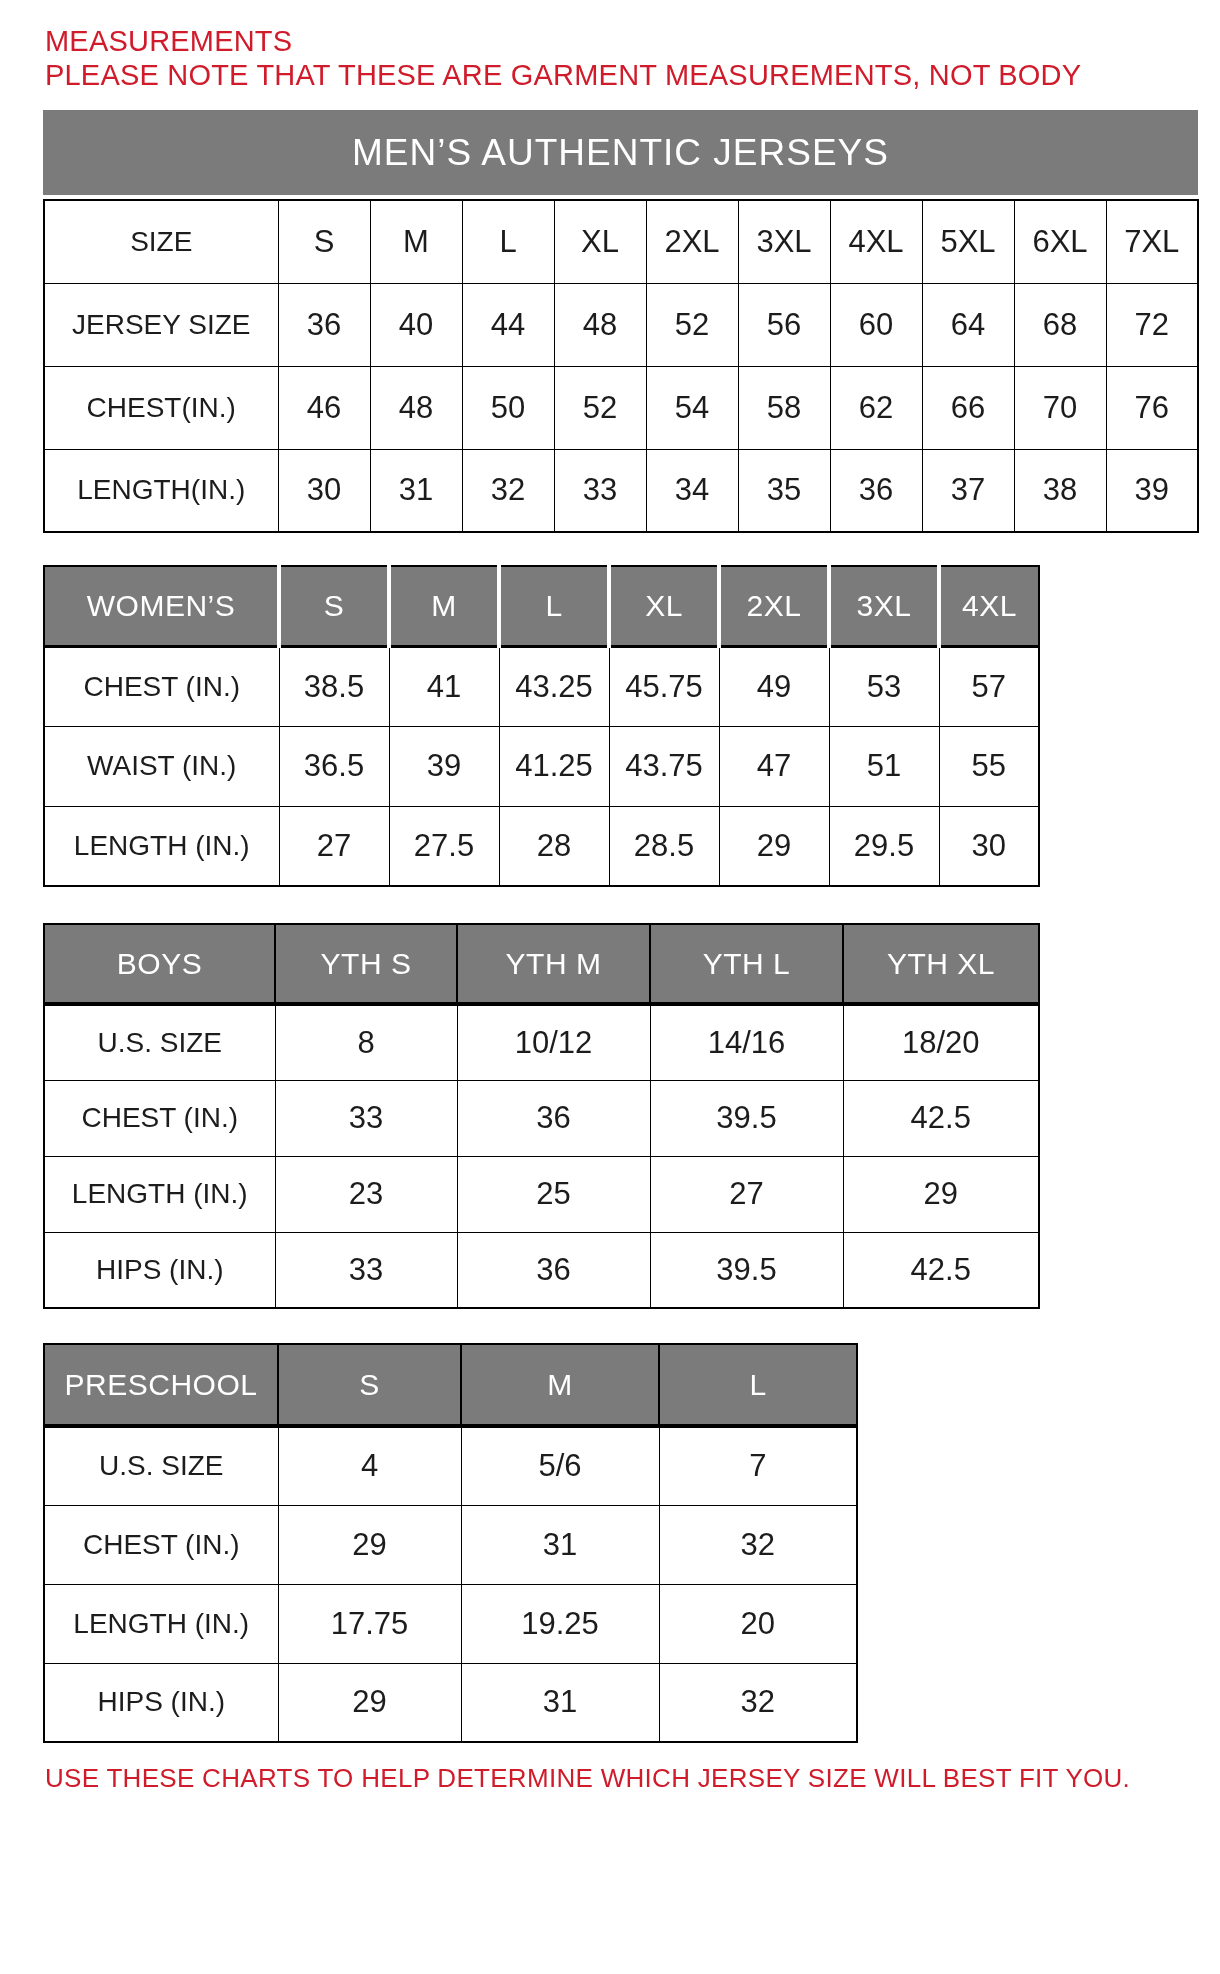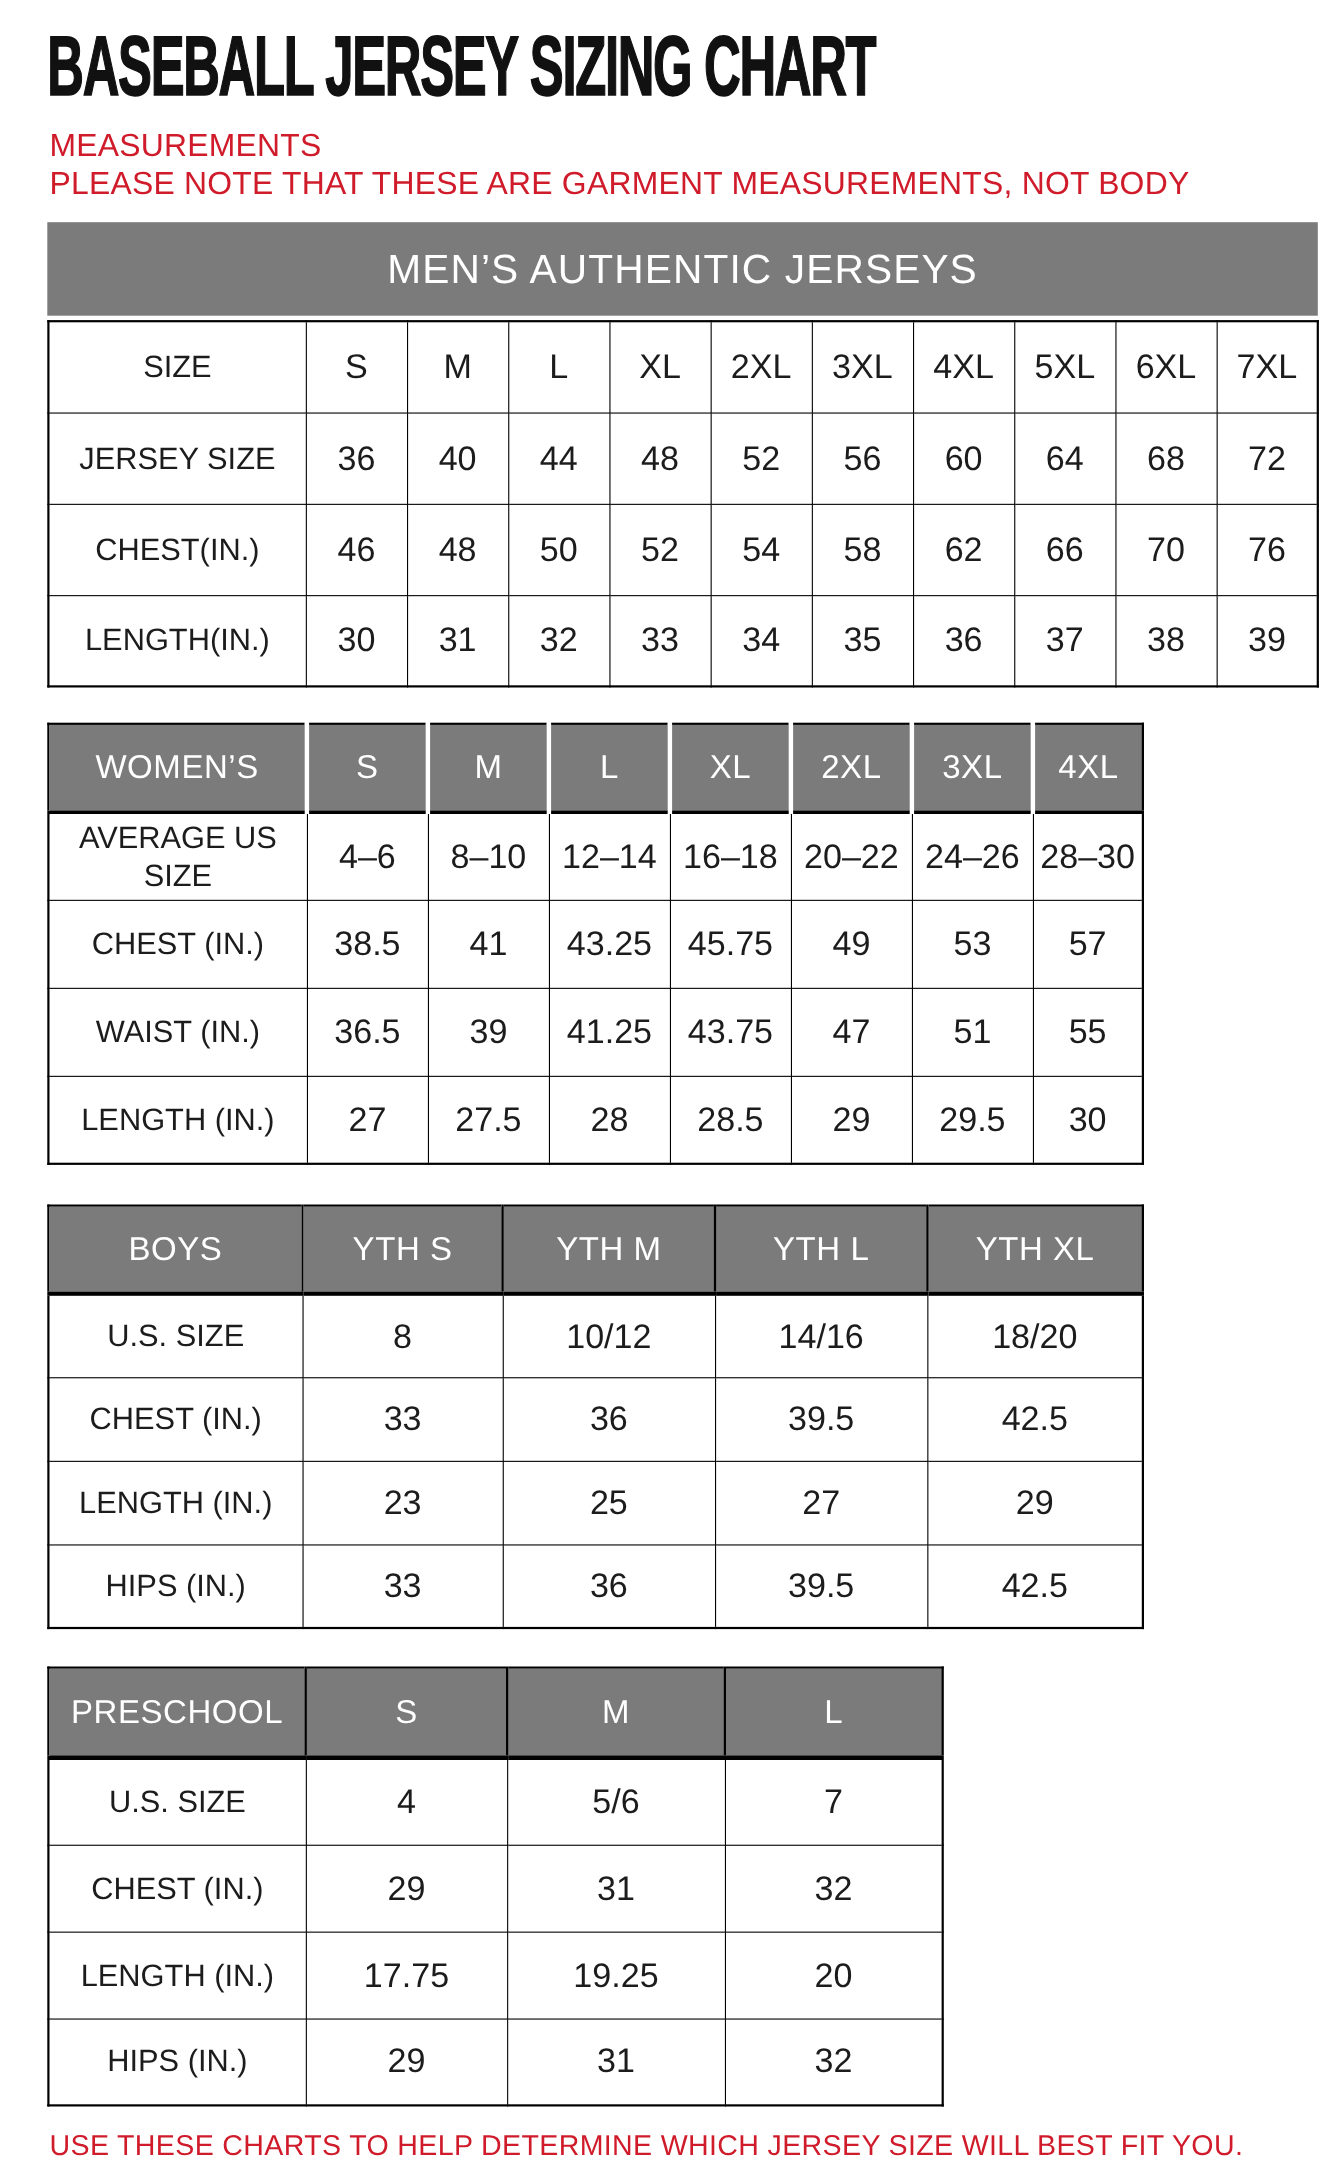--- a/index.html
+++ b/index.html
@@ -73,21 +73,20 @@
   .footer{
     margin:20px 0 0 2px;font-size:26px;letter-spacing:0.3px;
     color:var(--accent_red,#d01b2b);white-space:nowrap;
   }
 </style>
 </head>
 <body>
 
 <div class="page">
 
-  <h1 class="title"><span class="squeeze">BASEBALL JERSEY SIZING CHART</span></h1>
 
   <div class="note">
     <div>MEASUREMENTS</div>
     <div>PLEASE NOTE THAT THESE ARE GARMENT MEASUREMENTS, NOT BODY</div>
   </div>
 
   <section>
     <div class="banner">MEN’S AUTHENTIC JERSEYS</div>
     <table class="tbl tbl-m">
       <colgroup>
@@ -165,30 +164,20 @@
           <th class="ghead">M</th>
           <th class="ghead">L</th>
           <th class="ghead">XL</th>
           <th class="ghead">2XL</th>
           <th class="ghead">3XL</th>
           <th class="ghead">4XL</th>
         </tr>
       </thead>
       <tbody>
         <tr>
-          <td class="lbl pad-wide">AVERAGE US SIZE</td>
-          <td class="val">4–6</td>
-          <td class="val">8–10</td>
-          <td class="val">12–14</td>
-          <td class="val">16–18</td>
-          <td class="val">20–22</td>
-          <td class="val">24–26</td>
-          <td class="val">28–30</td>
-        </tr>
-        <tr>
           <td class="lbl">CHEST (IN.)</td>
           <td class="val">38.5</td>
           <td class="val">41</td>
           <td class="val">43.25</td>
           <td class="val">45.75</td>
           <td class="val">49</td>
           <td class="val">53</td>
           <td class="val">57</td>
         </tr>
         <tr>

